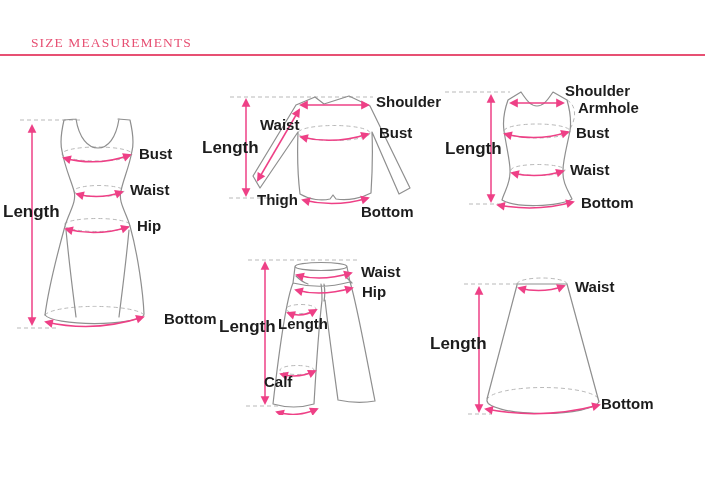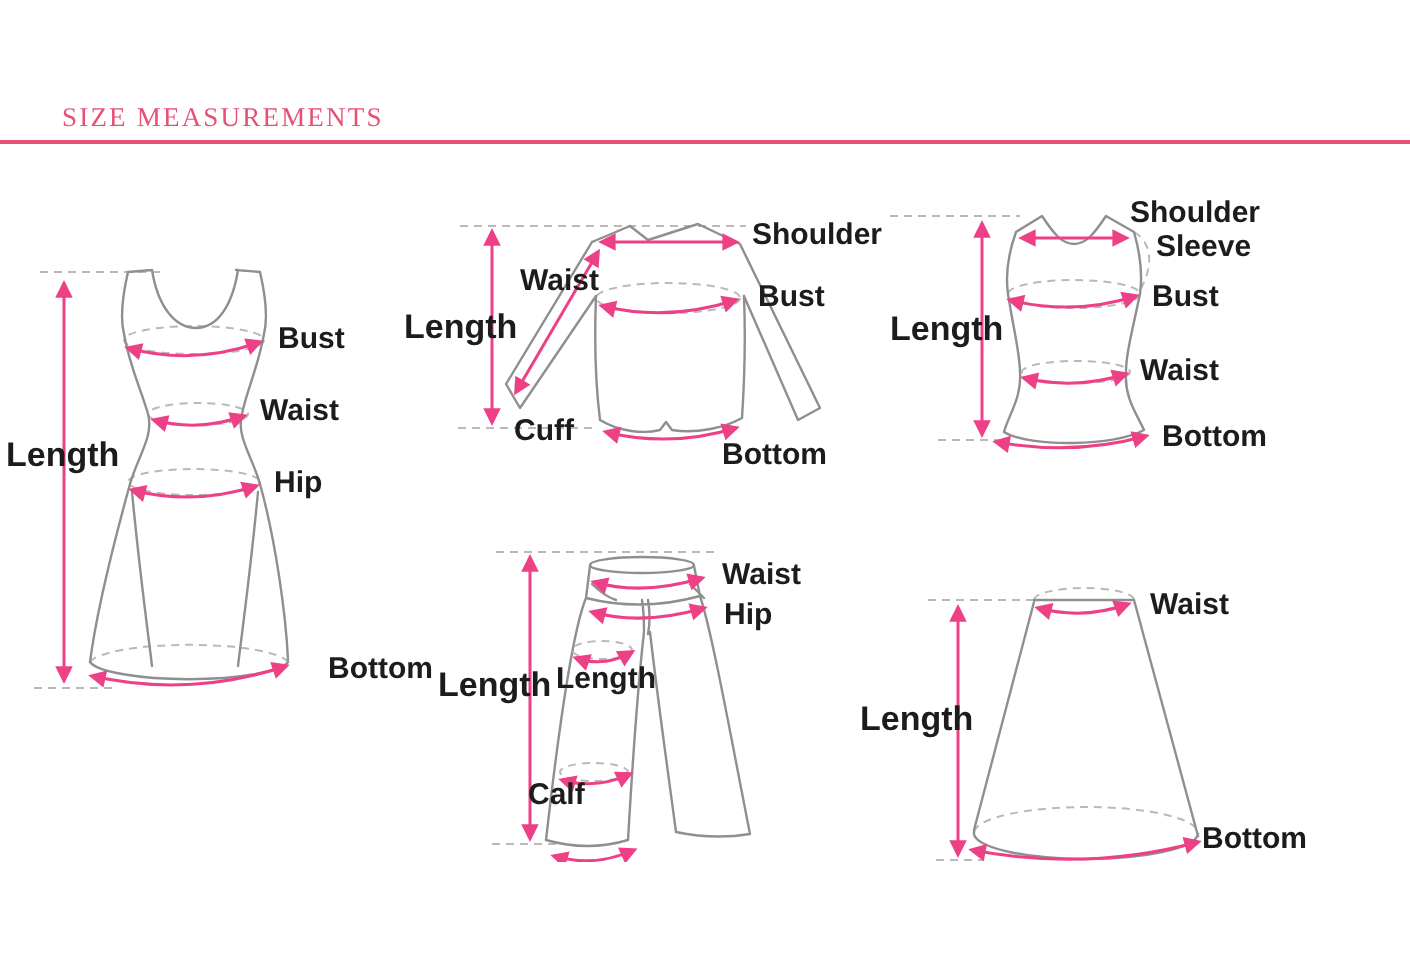--- a/index.html
+++ b/index.html
@@ -1,19 +1,18 @@
 <!DOCTYPE html>
 <html style="--accent: #e75073; --arrow: #ee4086; --outline: #8f8f8f; --dash: #b9b9b9; --label: #1c1c1c;"><head>
 <meta charset="utf-8">
 <style>
   html,body{margin:0;padding:0;background:#fff;}
   .stage{
     position:relative;width:705px;height:415px;background:#fff;overflow:hidden;
     font-family:"Liberation Sans",sans-serif;
-    margin-top:16px;
   }
   .title{
     position:absolute;left:31px;top:35px;
     font-family:"Liberation Serif",serif;
     font-size:13.5px;letter-spacing:1.1px;color:var(--accent,#e75073);
     white-space:nowrap;
   }
   .rule{
     position:absolute;left:0;top:54px;width:705px;height:2px;
     background:var(--accent,#e75073);
@@ -143,25 +142,25 @@
   <div class="lbl big" style="left:3px;top:202px">Length</div>
   <div class="lbl" style="left:139px;top:145px">Bust</div>
   <div class="lbl" style="left:130px;top:181px">Waist</div>
   <div class="lbl" style="left:137px;top:217px">Hip</div>
   <div class="lbl" style="left:164px;top:310px">Bottom</div>
 
   <div class="lbl big" style="left:202px;top:138px">Length</div>
   <div class="lbl" style="left:260px;top:116px">Waist</div>
   <div class="lbl" style="left:376px;top:93px">Shoulder</div>
   <div class="lbl" style="left:379px;top:124px">Bust</div>
-  <div class="lbl" style="left:257px;top:191px">Cuff</div>
+  <div class="lbl" style="left:257px;top:191px">Thigh</div>
   <div class="lbl" style="left:361px;top:203px">Bottom</div>
 
   <div class="lbl" style="left:565px;top:82px">Shoulder</div>
-  <div class="lbl" style="left:578px;top:99px">Sleeve</div>
+  <div class="lbl" style="left:578px;top:99px">Armhole</div>
   <div class="lbl" style="left:576px;top:124px">Bust</div>
   <div class="lbl" style="left:570px;top:161px">Waist</div>
   <div class="lbl big" style="left:445px;top:139px">Length</div>
   <div class="lbl" style="left:581px;top:194px">Bottom</div>
 
   <div class="lbl" style="left:361px;top:263px">Waist</div>
   <div class="lbl" style="left:362px;top:283px">Hip</div>
   <div class="lbl" style="left:278px;top:315px">Length</div>
   <div class="lbl big" style="left:219px;top:317px">Length</div>
   <div class="lbl" style="left:264px;top:373px">Calf</div>

